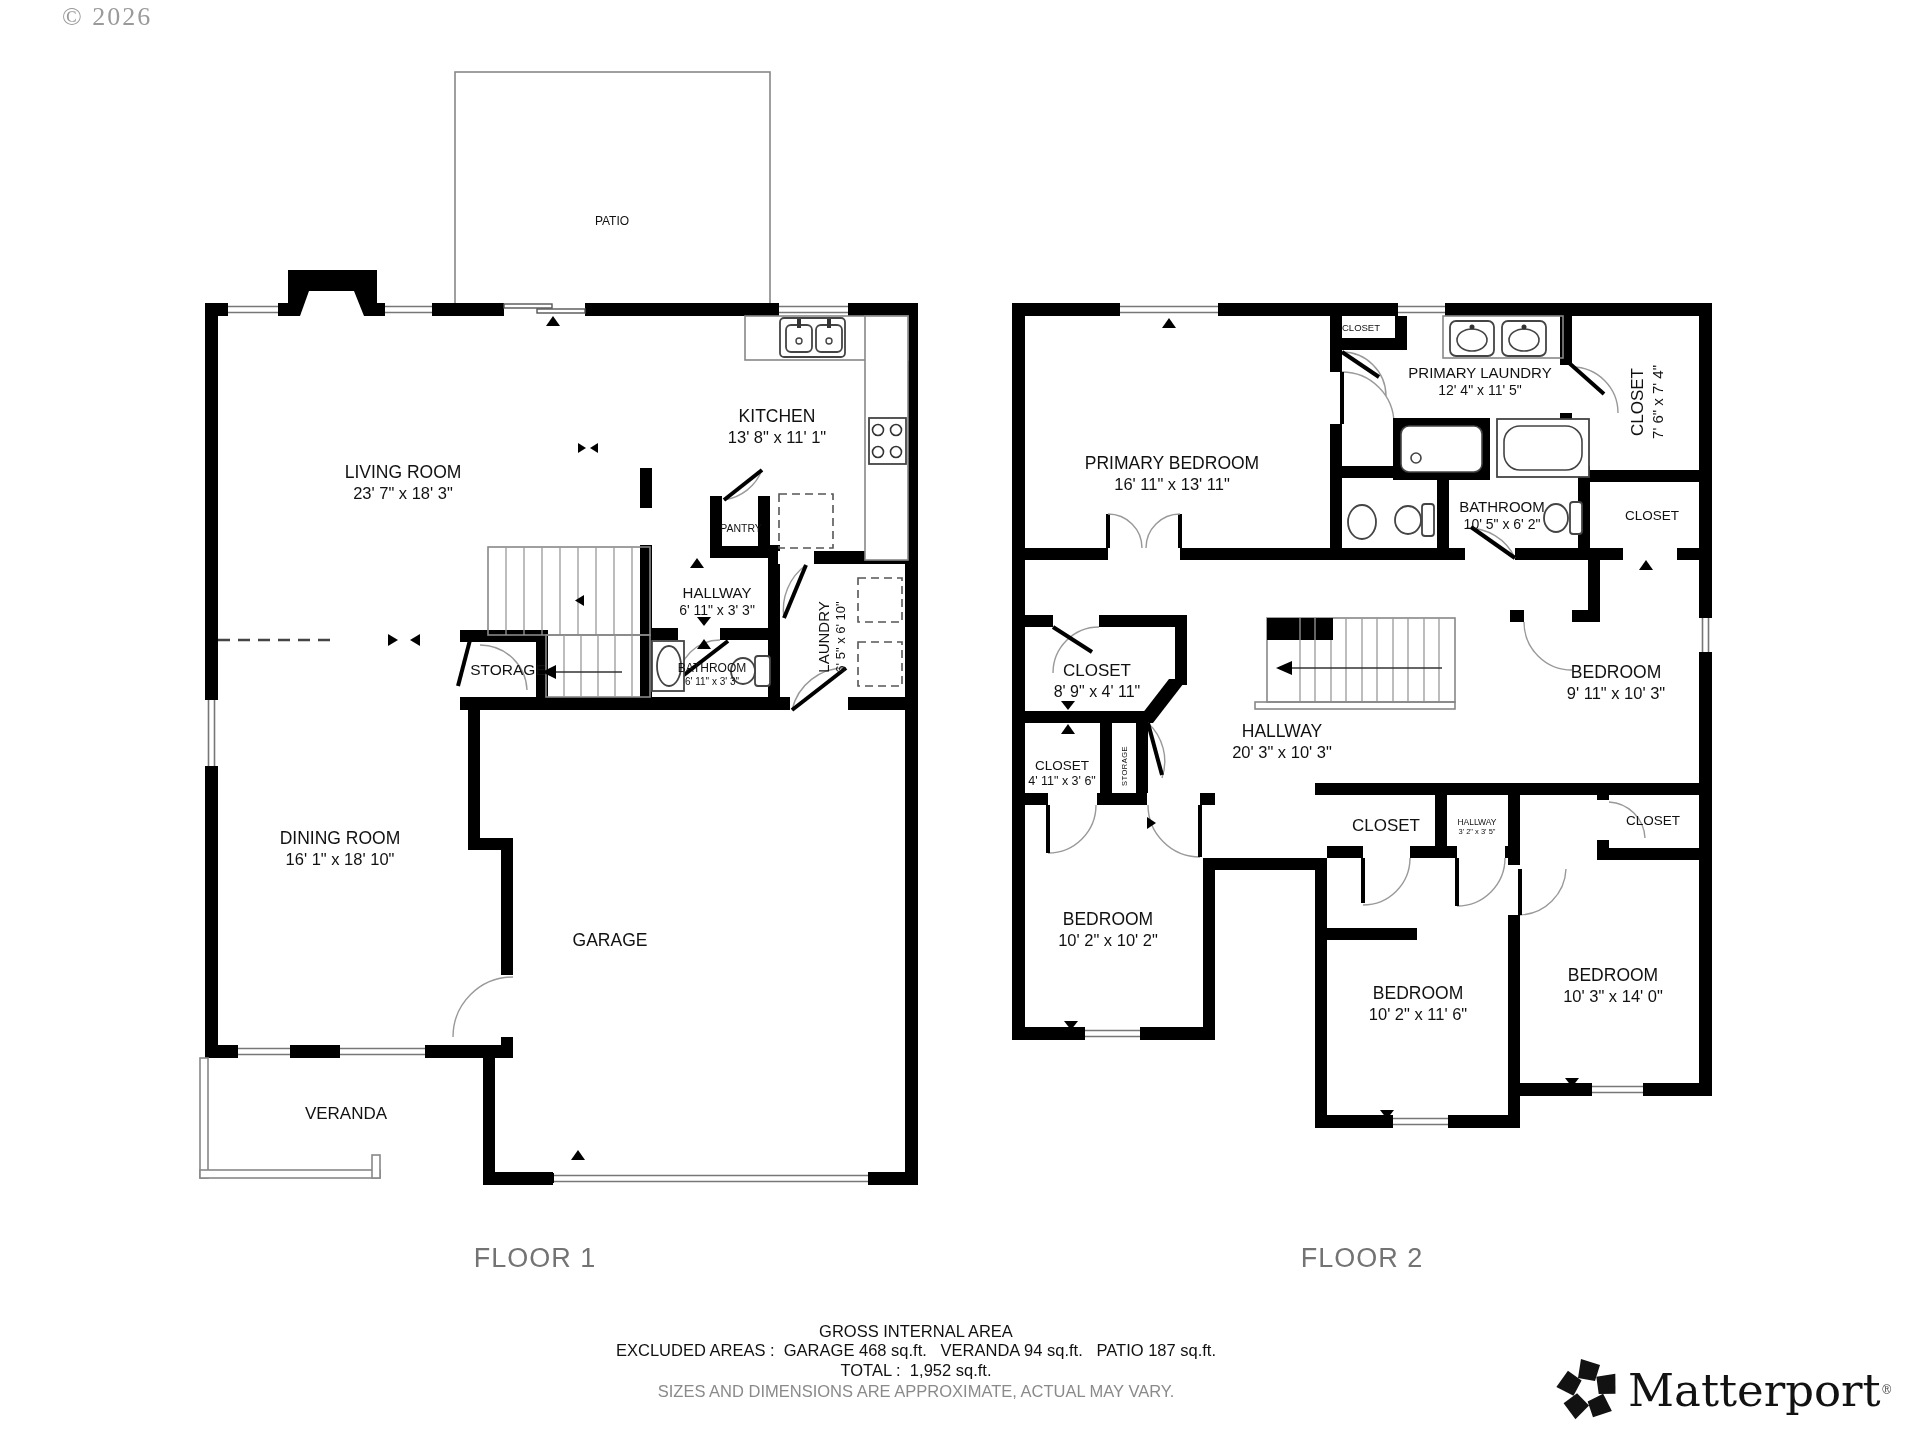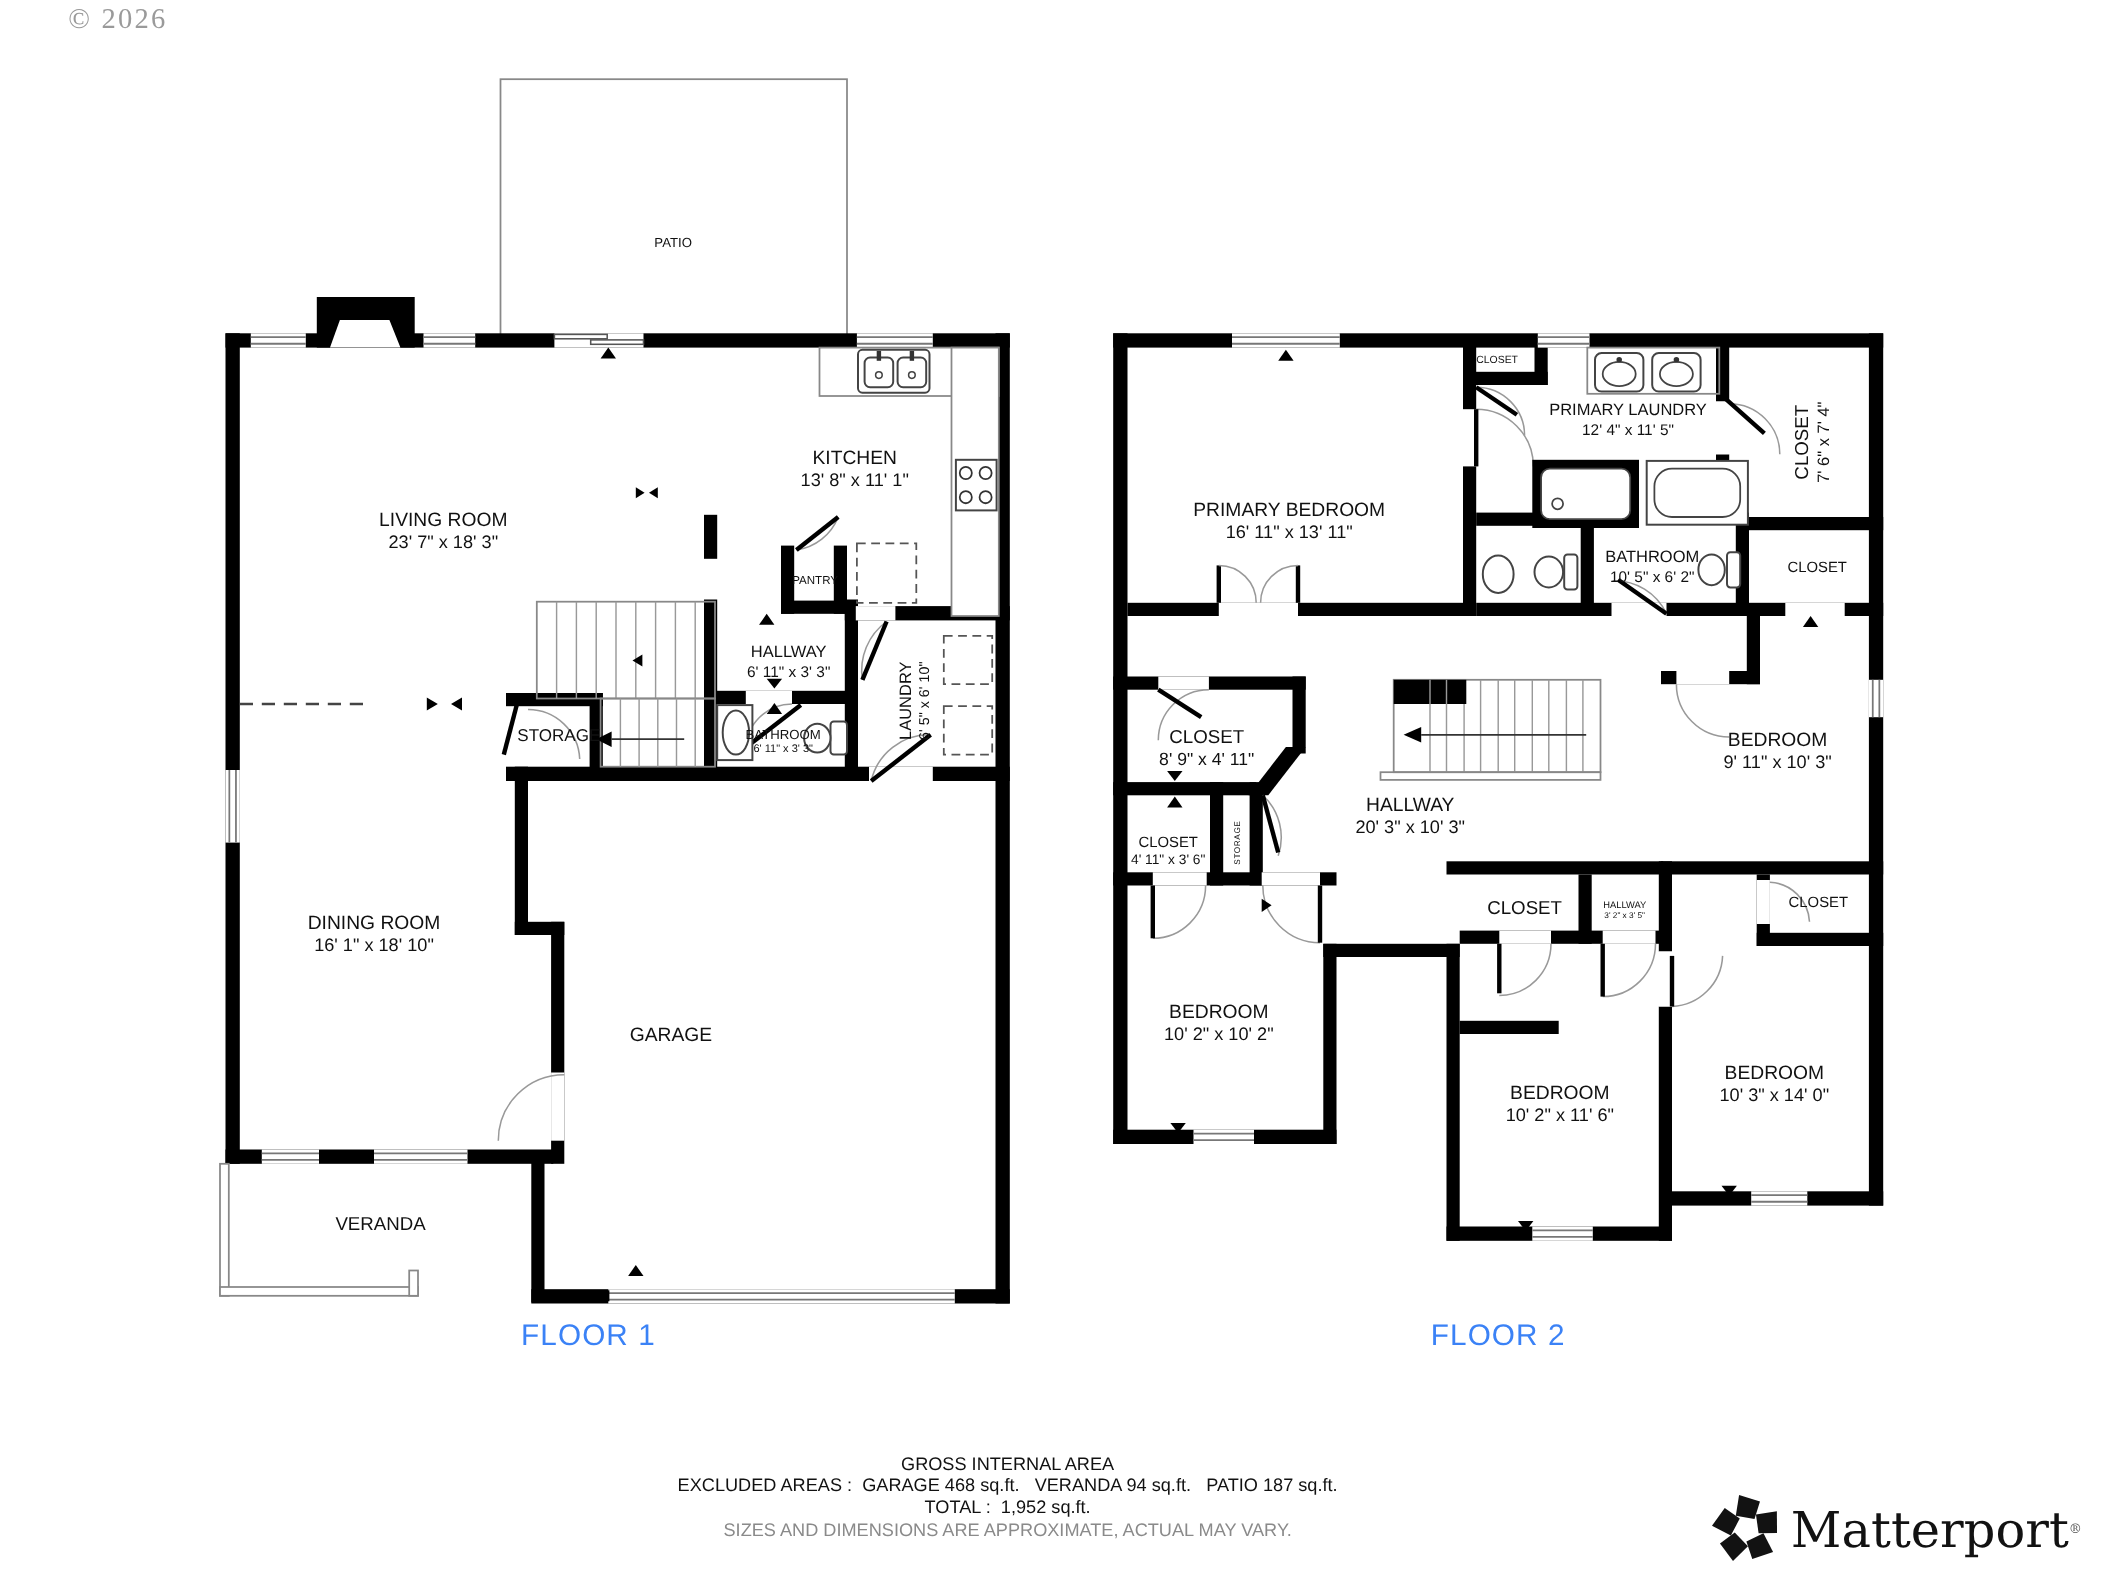--- a/index.html
+++ b/index.html
@@ -14,22 +14,22 @@
   .tread{stroke:#999;stroke-width:1.3;}
   .arc{fill:none;stroke:#999;stroke-width:1.4;}
   .leaf{stroke:#000;stroke-width:4;}
   .dash{fill:none;stroke:#555;stroke-width:1.6;stroke-dasharray:8 5;}
   .fix{fill:#fff;stroke:#444;stroke-width:1.8;}
   .mk{fill:#000;}
   .rl{position:absolute;transform:translate(-50%,-50%);text-align:center;color:#111;
       white-space:nowrap;line-height:1.22;}
   .rl.rot{transform:translate(-50%,-50%) rotate(-90deg);}
   .rl .nm,.rl .dm{display:block;}
-  .ftitle{position:absolute;transform:translate(-50%,-50%);font-size:27px;color:#3b82f6;
-      letter-spacing:1px;white-space:nowrap;}
+  .ftitle{position:absolute;transform:translate(-50%,-50%);font-size:27px;color:#737373;
+      letter-spacing:1px;white-space:nowrap;margin-top:44px;}
   #copyright{position:absolute;left:62px;top:2px;font-family:"Liberation Serif",serif;
       font-size:26px;color:#9a9a9a;letter-spacing:2px;}
   #footer{position:absolute;left:916px;top:1322px;transform:translateX(-50%);
       text-align:center;color:#111;}
   #footer div{white-space:pre;font-size:16.5px;line-height:19.4px;}
   #footer .gray{color:#8a8a8a;margin-top:2px;}
   #logo{position:absolute;left:1556px;top:1358px;display:flex;align-items:center;text-align:right;}
   #logo .mark{width:64px;height:64px;position:static;}
   #logo .word{font-family:"DejaVu Serif",serif;font-size:45px;color:#121212;margin-left:8px;}
   #logo .reg{font-family:"DejaVu Serif",serif;font-size:12px;color:#555;vertical-align:26px;}

